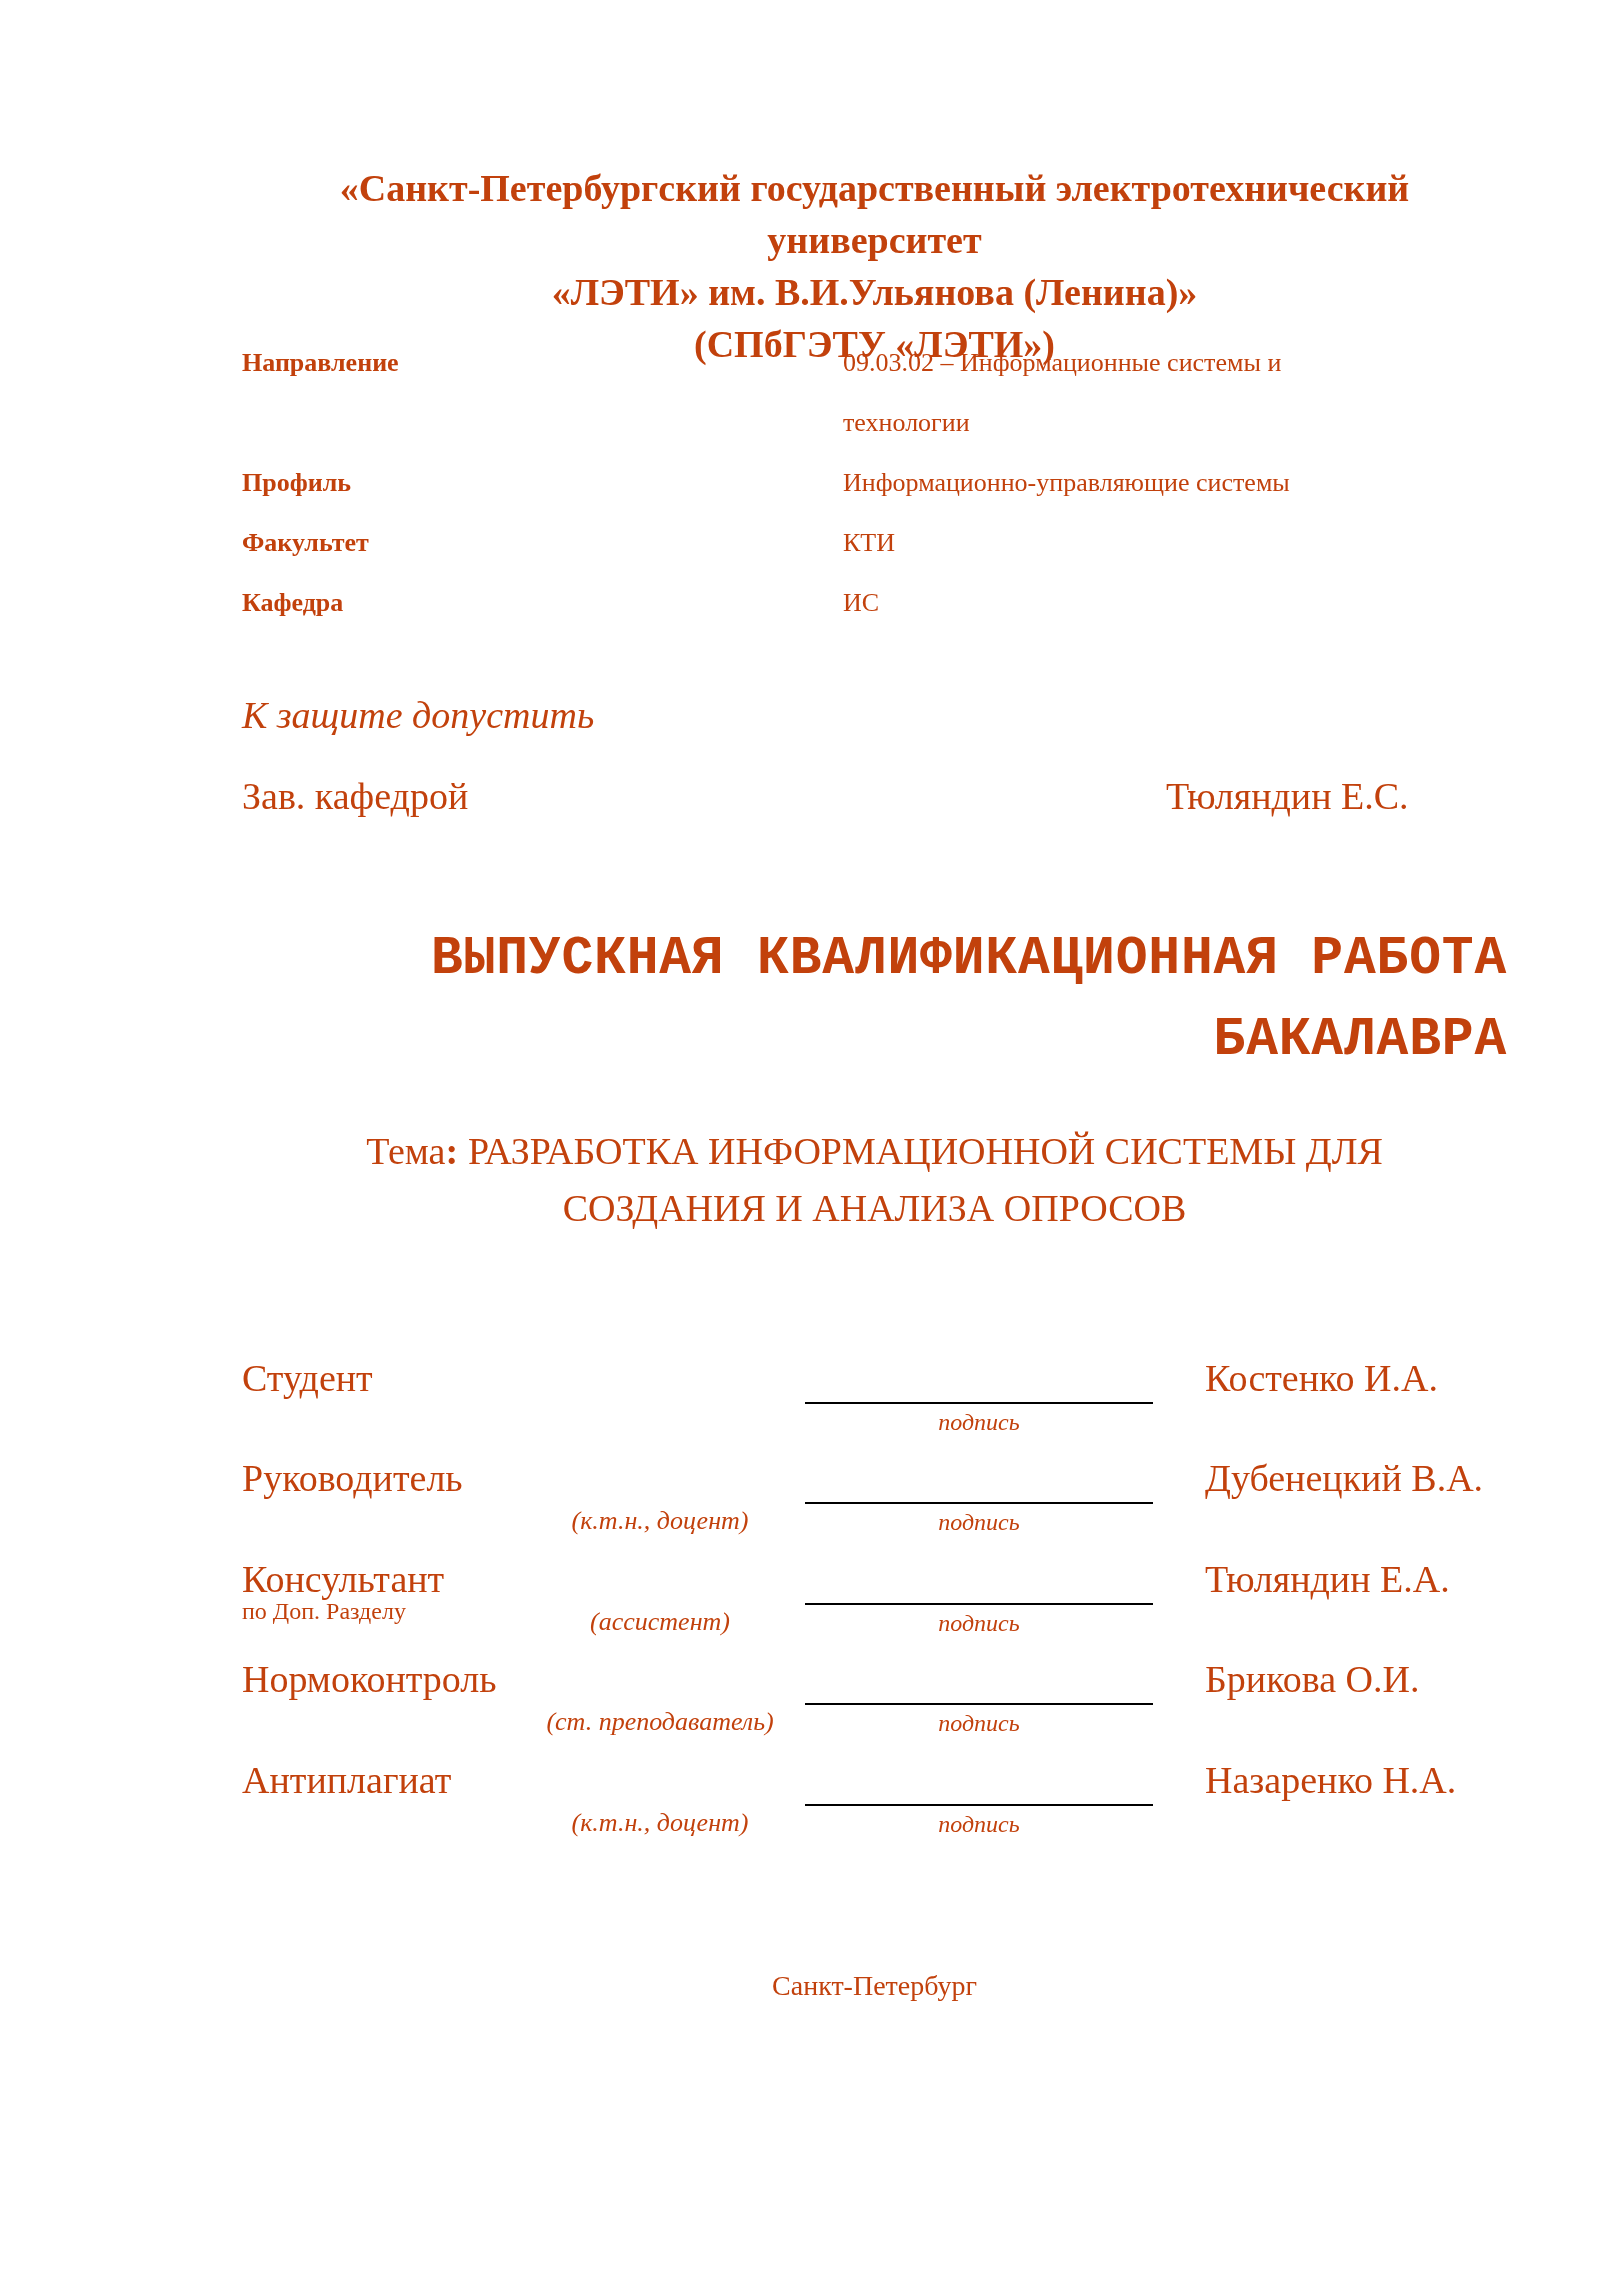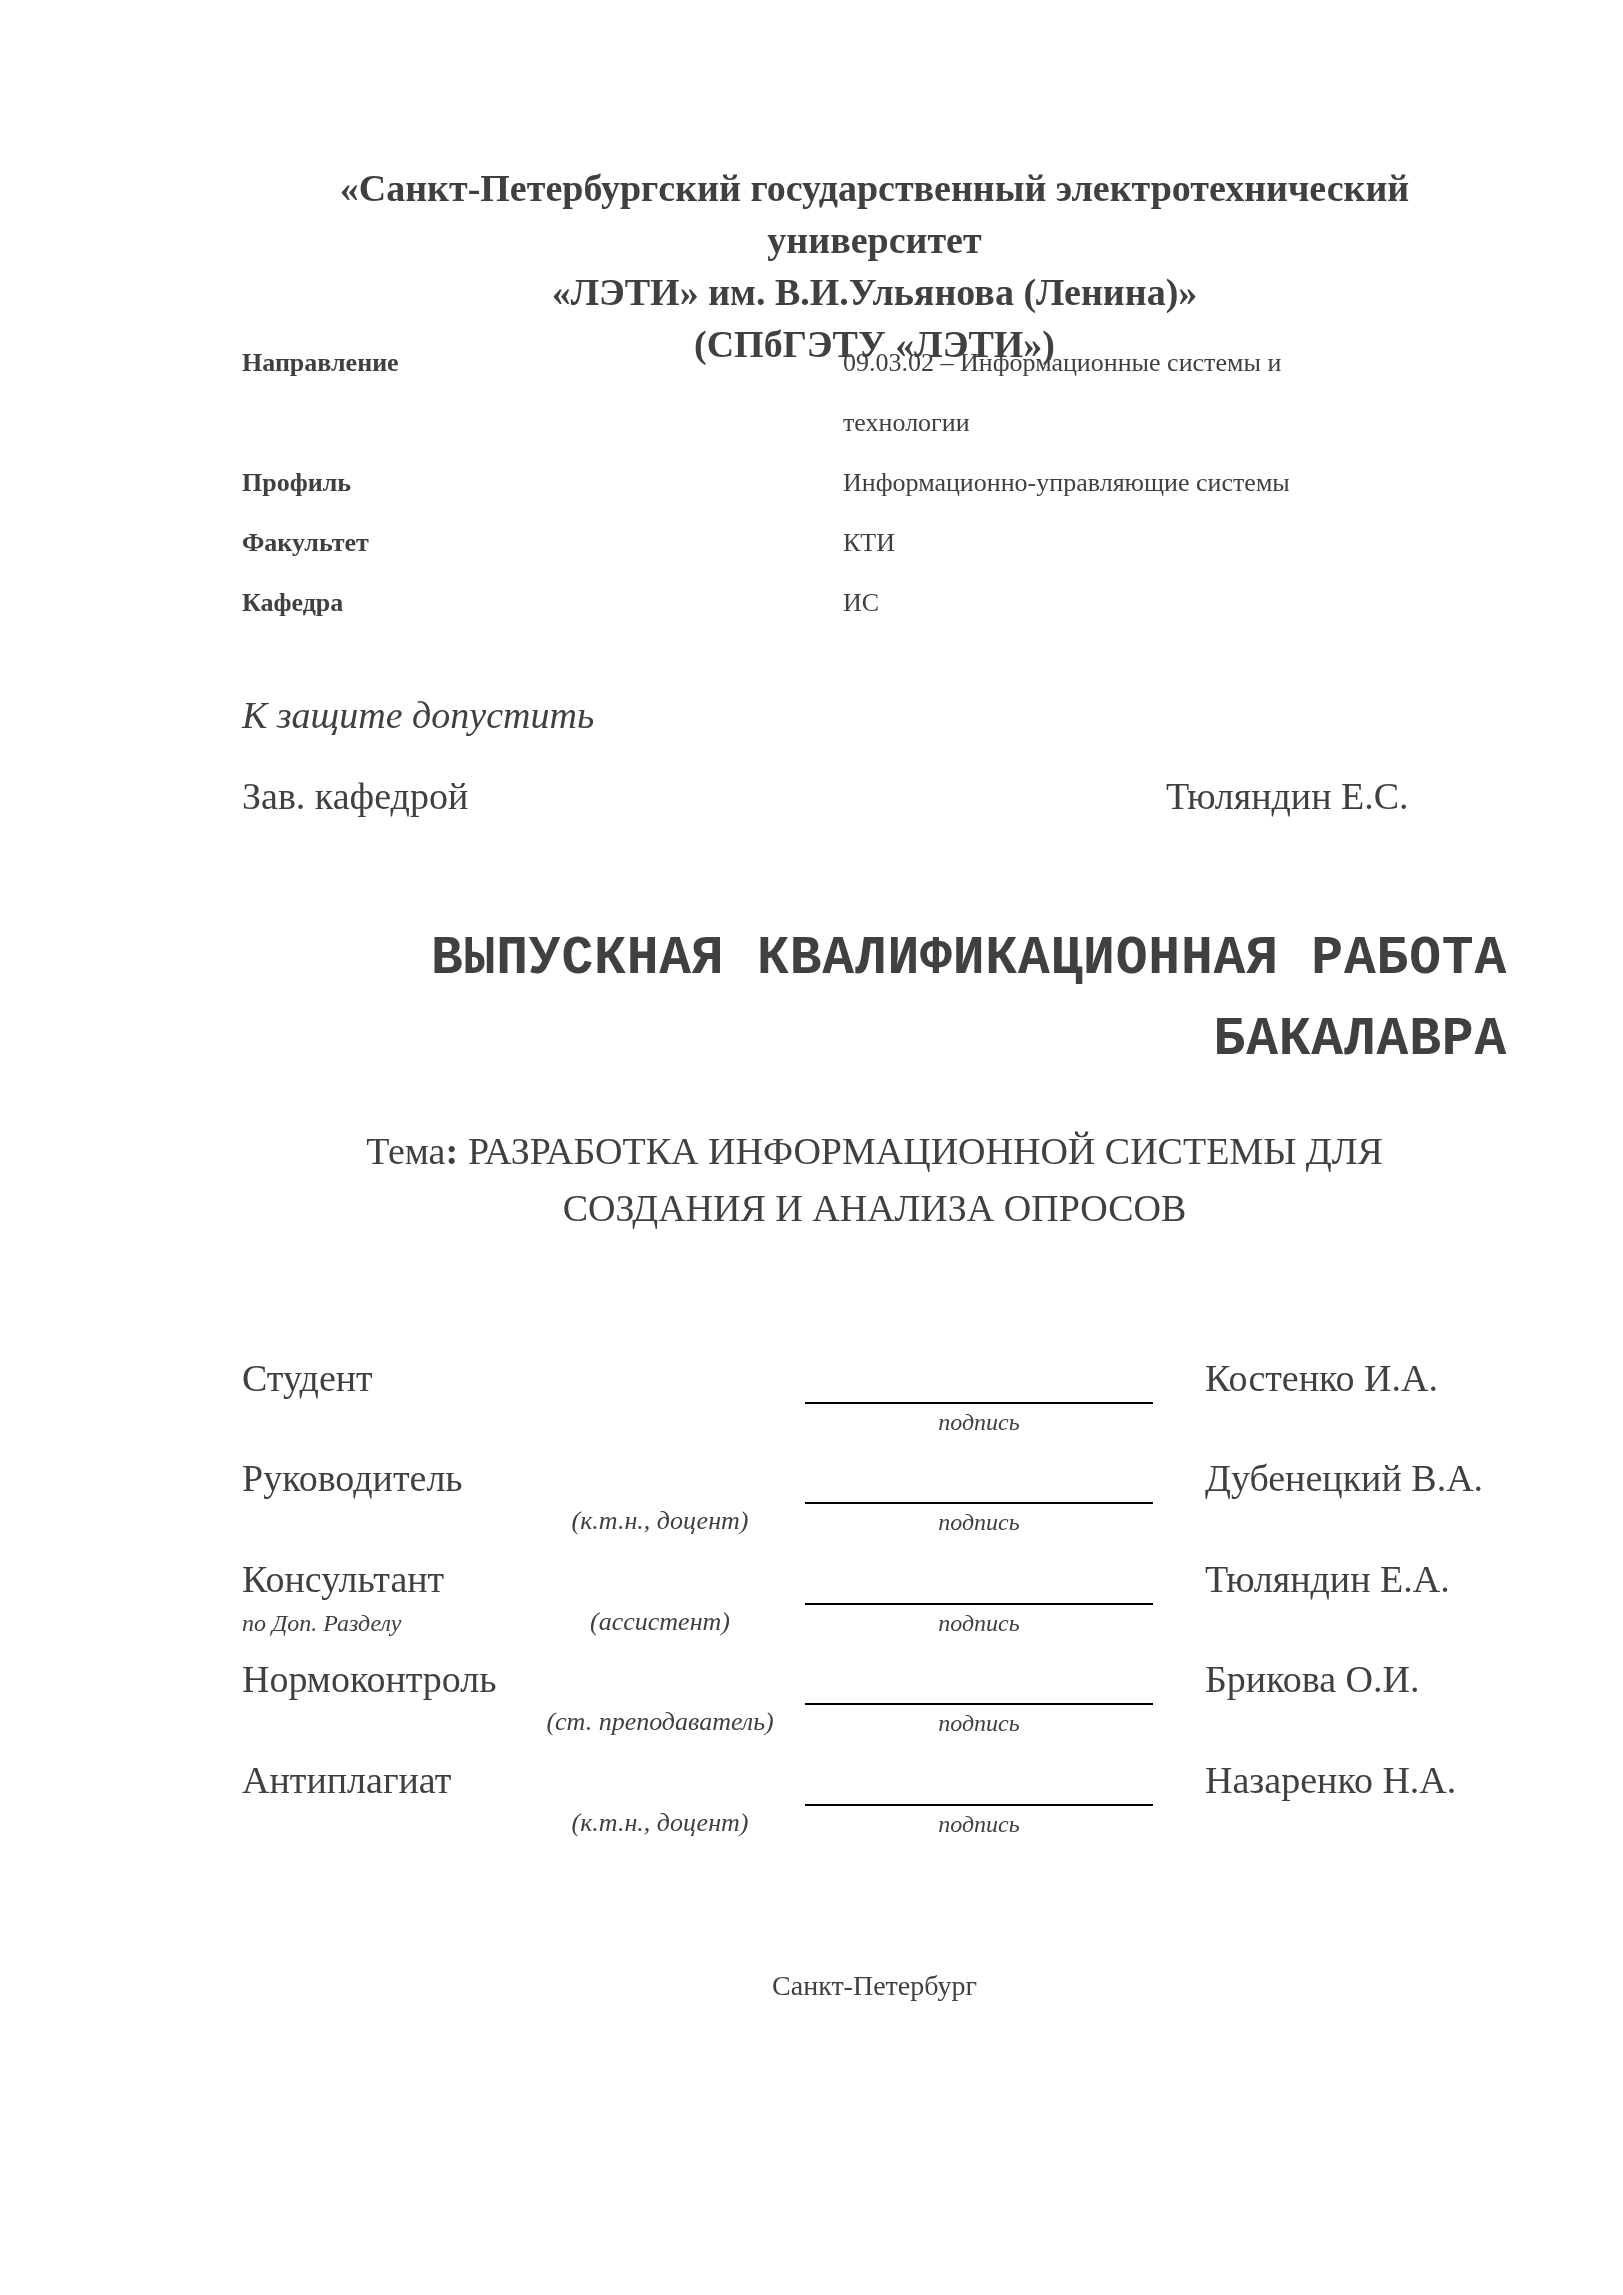--- a/index.html
+++ b/index.html
@@ -2,21 +2,21 @@
 <html lang="ru" style="font-size:12.6px"><head>
 <meta charset="utf-8">
 <style>
   html, body { margin: 0; padding: 0; background: #e8e8e8; }
   .page {
     position: relative;
     width: 1623px;
     height: 2295px;
     margin: 0 auto;
     background: #ffffff;
-    color: #404040;
+    color: #c2410c;
     font-family: "Liberation Serif", "DejaVu Serif", serif;
     overflow: hidden;
   }
 
   
   .university {
     position: absolute;
     top: 162px; left: 242px; right: 116px;
     text-align: center;
     font-size: 38px;
@@ -58,22 +58,22 @@
   .topic-colon { font-weight: bold; }
   .topic-rest { margin-left: 0.26em; }
 
   
   .sig-row {
     position: absolute; left: 242px; right: 116px;
     height: 102px; font-size: 38px;
   }
   .sig-row .role { line-height: 60px; white-space: nowrap; }
   .sig-row .subrole {
-    position: absolute; left: 0; top: 61px;
-    font-size: 24px; font-style: italic; white-space: nowrap;
+    position: absolute; left: 0; top: 49px;
+    font-size: 24px; white-space: nowrap;
   }
   .sig-row .qual {
     position: absolute; left: 261px; top: 58px; width: 314px;
     text-align: center; font-size: 26px; font-style: italic; white-space: nowrap;
   }
   .sig-row .sigline {
     position: absolute; left: 563px; top: 0; width: 348px; height: 54px;
     border-bottom: 2.4px solid #000;
   }
   .sig-row .sigcap {

